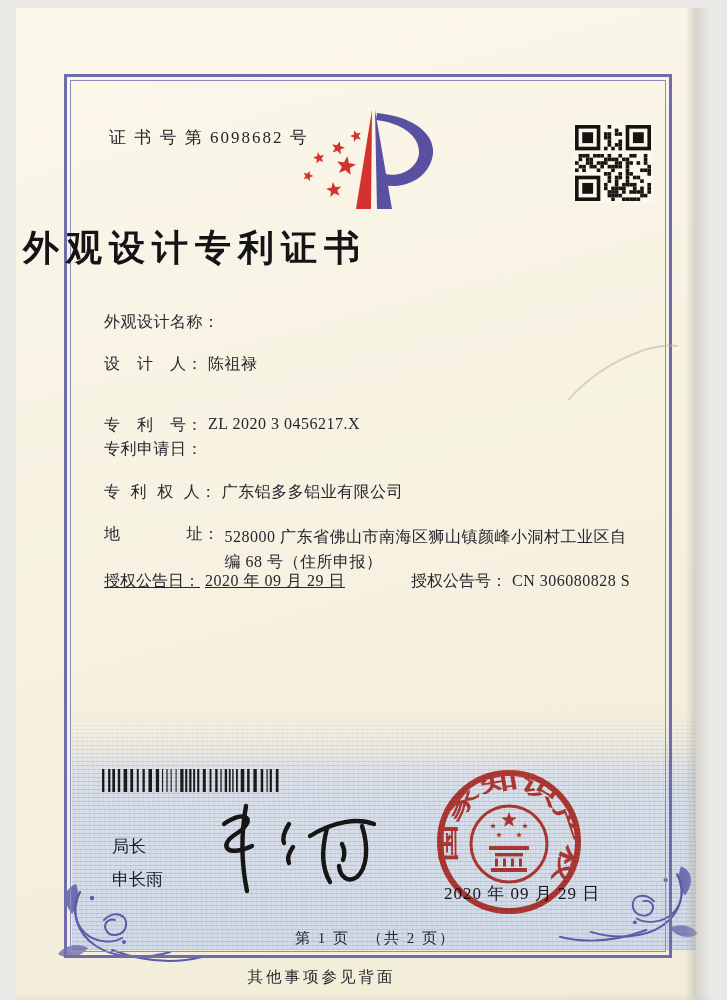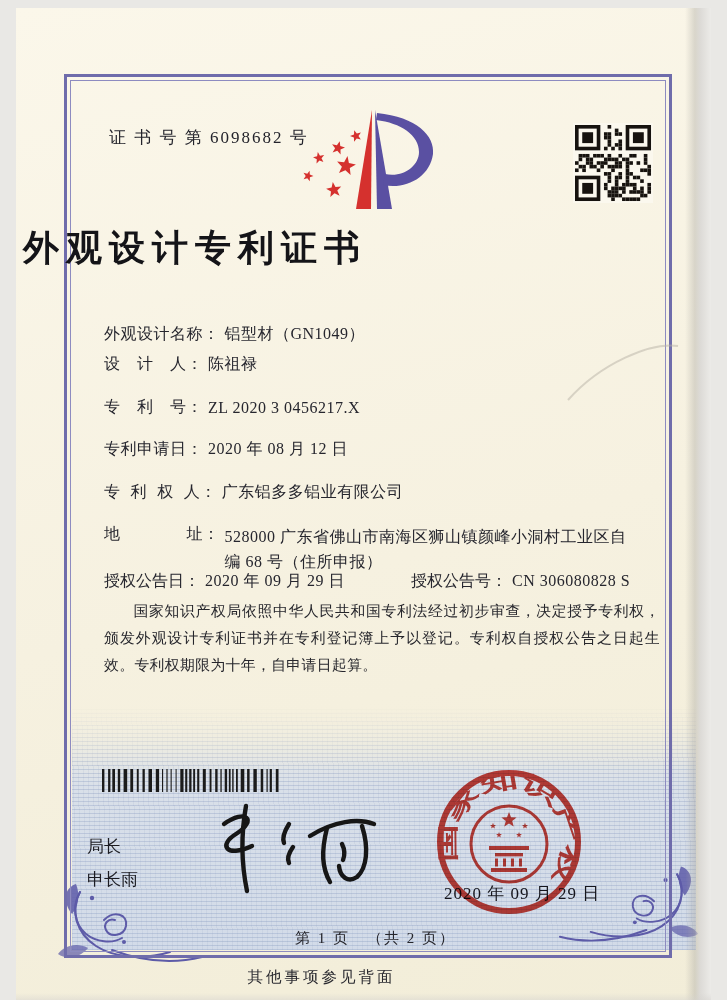--- a/index.html
+++ b/index.html
@@ -58,39 +58,39 @@
   .qr   { position: absolute; left: 557px; top: 115px; }
 
   .title {
     position: absolute; left: 0; right: 0; top: 216px;
     text-align: left; font-size: 36px; font-weight: 700;
     letter-spacing: 7px; text-indent: 7px; color: #141418;
   }
 
   .fields { position: absolute; left: 88px; top: 300px; width: 562px; font-size: 16px; color: #26262e; }
   .field-row { position: absolute; left: 0; display: flex; align-items: flex-start; white-space: nowrap; }
-  .r1 { top: 16px; align-items: flex-end; } .r2 { top: 46px; } .r3 { top: 89px; align-items: center; }
+  .r1 { top: 4px; align-items: flex-end; } .r2 { top: 46px; } .r3 { top: 107px; }
   .r4 { top: 131px; } .r5 { top: 174px; font-family: Liberation Mono, monospace; } .r6 { top: 216px; }
   .field-label { white-space: pre; letter-spacing: .5px; }
   .field-value { margin-left: 5px; letter-spacing: .5px; }
   .addr-value { display: inline-block; width: 414px; white-space: normal; line-height: 25px; vertical-align: top; }
-  .grant-row { position: absolute; top: 263px; left: 0; width: 562px; white-space: nowrap; }
+  .grant-row { position: absolute; top: 263px; left: 0; width: 562px; white-space: nowrap; text-decoration: underline; }
   .grant-no { position: absolute; left: 307px; top: 0; }
 
   .body-text {
     position: absolute; left: 88px; top: 590px; width: 556px;
     font-size: 14.8px; line-height: 27.2px; letter-spacing: .4px;
     text-align: justify; color: #26262c;
   }
   .body-text p { margin: 0; text-indent: 2em; }
 
   .barcode { position: absolute; left: 86px; top: 761px; }
 
   .director {
-    position: absolute; left: 71px; top: 822px;
+    position: absolute; left: 96px; top: 822px;
     font-family: "Liberation Sans", "DejaVu Sans", sans-serif;
     font-size: 17px; color: #1c1c22; line-height: 33px;
   }
   .signature-svg { position: absolute; left: 178px; top: 786px; }
 
   .seal-date {
     position: absolute; left: 428px; top: 874px;
     font-size: 17px; letter-spacing: 1px; color: #15151c; z-index: 4; white-space: nowrap;
   }
   .seal-svg { position: absolute; left: 413px; top: 754px; mix-blend-mode: multiply; opacity: .92; z-index: 5; }
@@ -286,50 +286,47 @@
         <rect x="59.92" y="74.4" width="3.62" height="3.62"></rect>
         <rect x="63.54" y="74.4" width="3.62" height="3.62"></rect>
       </g>
   </svg>
 
   <div class="title">外观设计专利证书</div>
 
   <div class="fields">
     <div class="field-row r1">
       <span class="field-label">外观设计名称：</span>
-      <span class="field-value">铝型材（GN1049）</span>
     </div>
     <div class="field-row r2">
       <span class="field-label">设　计　人：</span>
       <span class="field-value">陈祖禄</span>
     </div>
     <div class="field-row r3">
       <span class="field-label">专　利　号：</span>
       <span class="field-value">ZL 2020 3 0456217.X</span>
     </div>
     <div class="field-row r4">
       <span class="field-label">专利申请日：</span>
-      <span class="field-value">2020 年 08 月 12 日</span>
     </div>
     <div class="field-row r5">
       <span class="field-label">专 利 权 人：</span>
       <span class="field-value">广东铝多多铝业有限公司</span>
     </div>
     <div class="field-row r6">
       <span class="field-label">地　　　　址：</span>
       <span class="field-value addr-value">528000 广东省佛山市南海区狮山镇颜峰小洞村工业区自编 68 号（住所申报）</span>
     </div>
     <div class="grant-row">
       <span>授权公告日：</span><span class="field-value">2020 年 09 月 29 日</span>
       <span class="grant-no"><span>授权公告号：</span><span class="field-value">CN 306080828 S</span></span>
     </div>
   </div>
 
   <div class="body-text">
-    <p>国家知识产权局依照中华人民共和国专利法经过初步审查，决定授予专利权，颁发外观设计专利证书并在专利登记簿上予以登记。专利权自授权公告之日起生效。专利权期限为十年，自申请日起算。</p>
   </div>
 
   <svg class="barcode" width="178" height="23" viewBox="0 0 178 23">
     <g id="bc-bars" fill="#1b1b1b">
         <rect x="0.0" y="0" width="2.4" height="23"></rect>
         <rect x="6.1" y="0" width="2.3" height="23"></rect>
         <rect x="10.3" y="0" width="2.7" height="23"></rect>
         <rect x="15.8" y="0" width="2.4" height="23"></rect>
         <rect x="21.6" y="0" width="3.6" height="23"></rect>
         <rect x="28.3" y="0" width="2.8" height="23"></rect>

